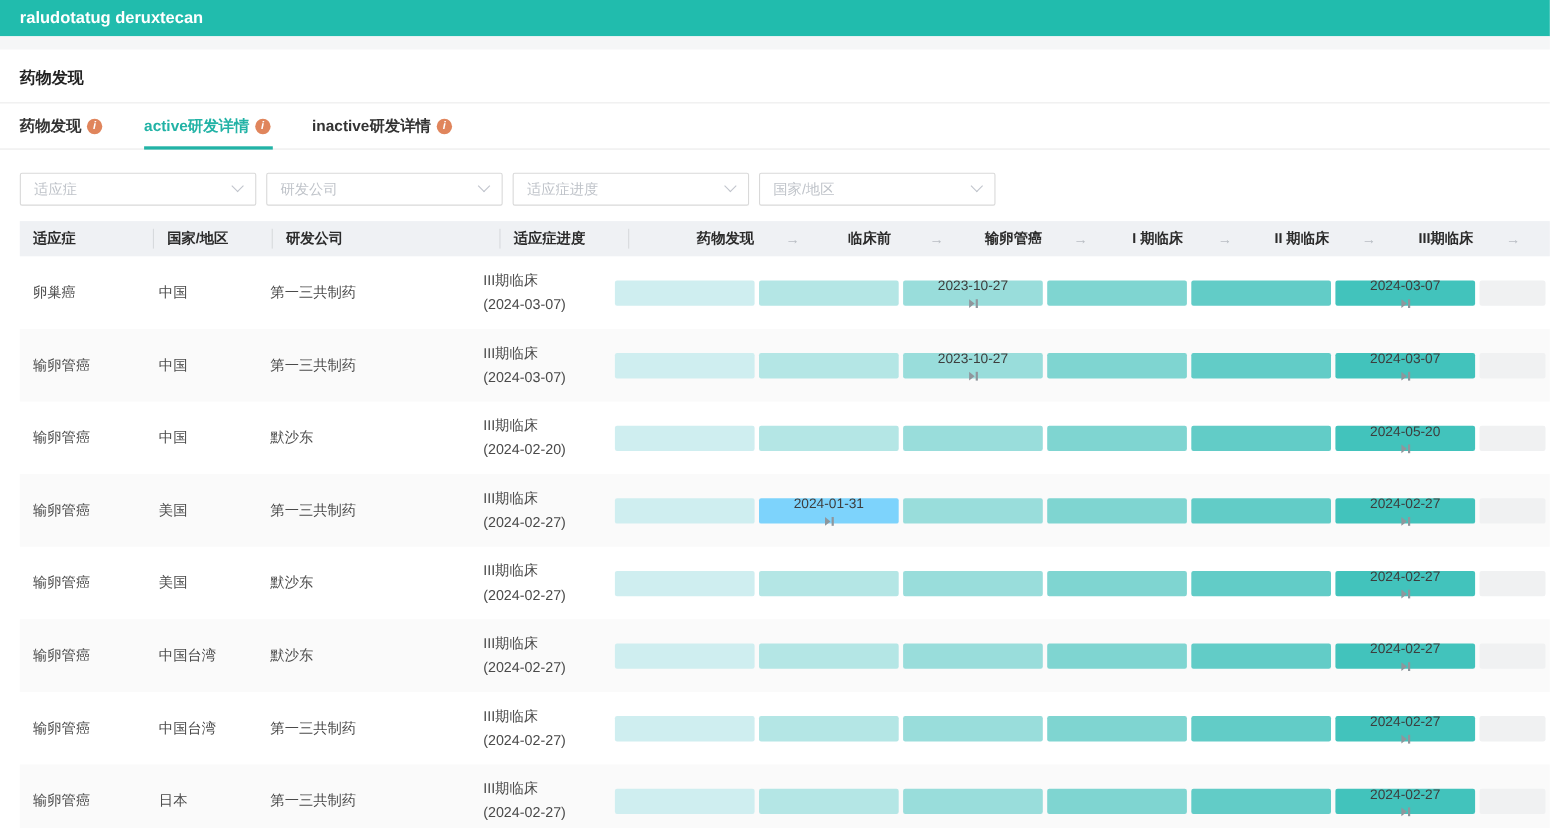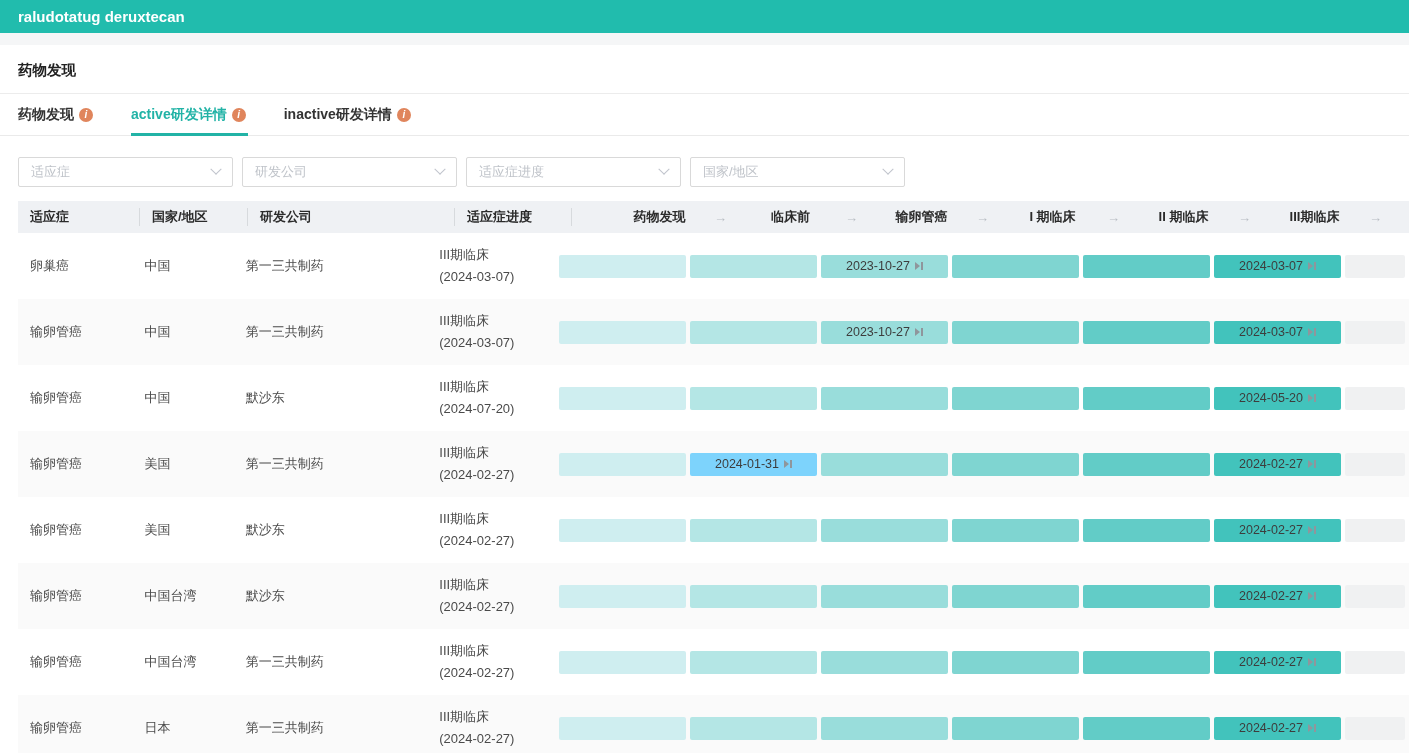--- a/index.html
+++ b/index.html
@@ -53,21 +53,21 @@
   .phase-arrow { position: absolute; right: -2px; color: #b8bdc3; font-size: 13px;
     font-weight: normal; }
 
   .t-row { display: flex; height: 66px; align-items: center; }
   .t-row:nth-child(even) { background: #fafafa; }
   .td { font-size: 13px; color: #4a4a4a; padding-left: 12px; }
   .td.stage { line-height: 22px; }
   .phases { display: flex; margin-left: 22px; align-items: center; }
   .seg { width: 127px; margin-right: 4px; height: 23px; border-radius: 2px;
     display: flex; align-items: center; justify-content: center; gap: 5px;
-    font-size: 12.5px; color: #3d3d3d; cursor: pointer; }
+    font-size: 12.5px; color: #3d3d3d; cursor: pointer; flex-direction: column; }
   .seg.pending { width: 60px; background: #f0f1f2; cursor: default; }
   .step-icon { display: inline-flex; align-items: center; }
   .step-icon::before { content: ""; border-left: 5px solid #8f969c;
     border-top: 4px solid transparent; border-bottom: 4px solid transparent; }
   .step-icon::after { content: ""; width: 2px; height: 8px; background: #8f969c;
     margin-left: 1px; }
 </style>
 </head>
 <body>
 
@@ -197,21 +197,21 @@
           <div class="seg pending"></div>
         </div>
   </div>
 
   <div class="t-row">
     <div class="td col-indication">输卵管癌</div>
     <div class="td col-country">中国</div>
     <div class="td col-company">默沙东</div>
     <div class="td col-stage stage">
       <div>III期临床</div>
-      <div>(2024-07-20)</div>
+      <div>(2024-02-20)</div>
     </div>
     <div class="phases">
           <div class="seg" style="background: rgb(207, 238, 240);"></div>
           <div class="seg" style="background: rgb(180, 230, 229);"></div>
           <div class="seg" style="background: rgb(153, 221, 219);"></div>
           <div class="seg" style="background: rgb(127, 213, 209);"></div>
           <div class="seg" style="background: rgb(98, 204, 199);"></div>
           <div class="seg" style="background: rgb(66, 195, 188);">
             <span>2024-05-20</span>
             <span class="step-icon"></span>

